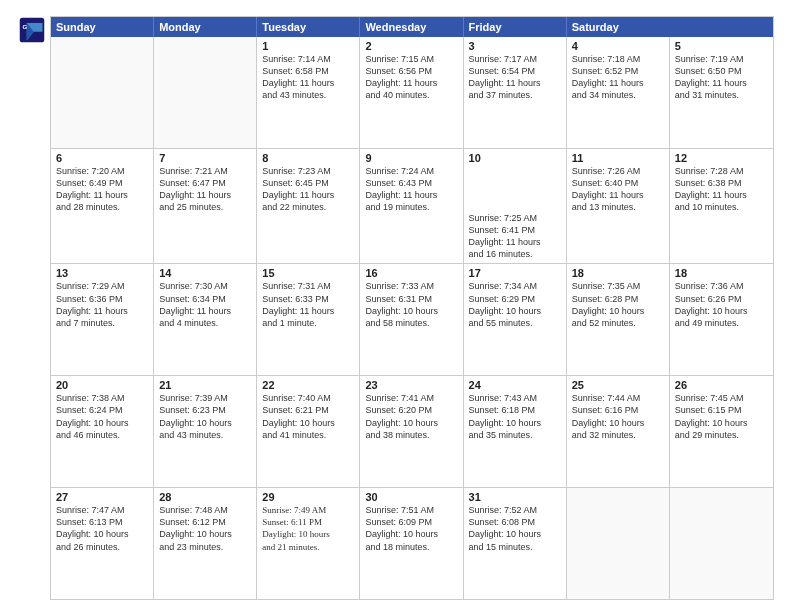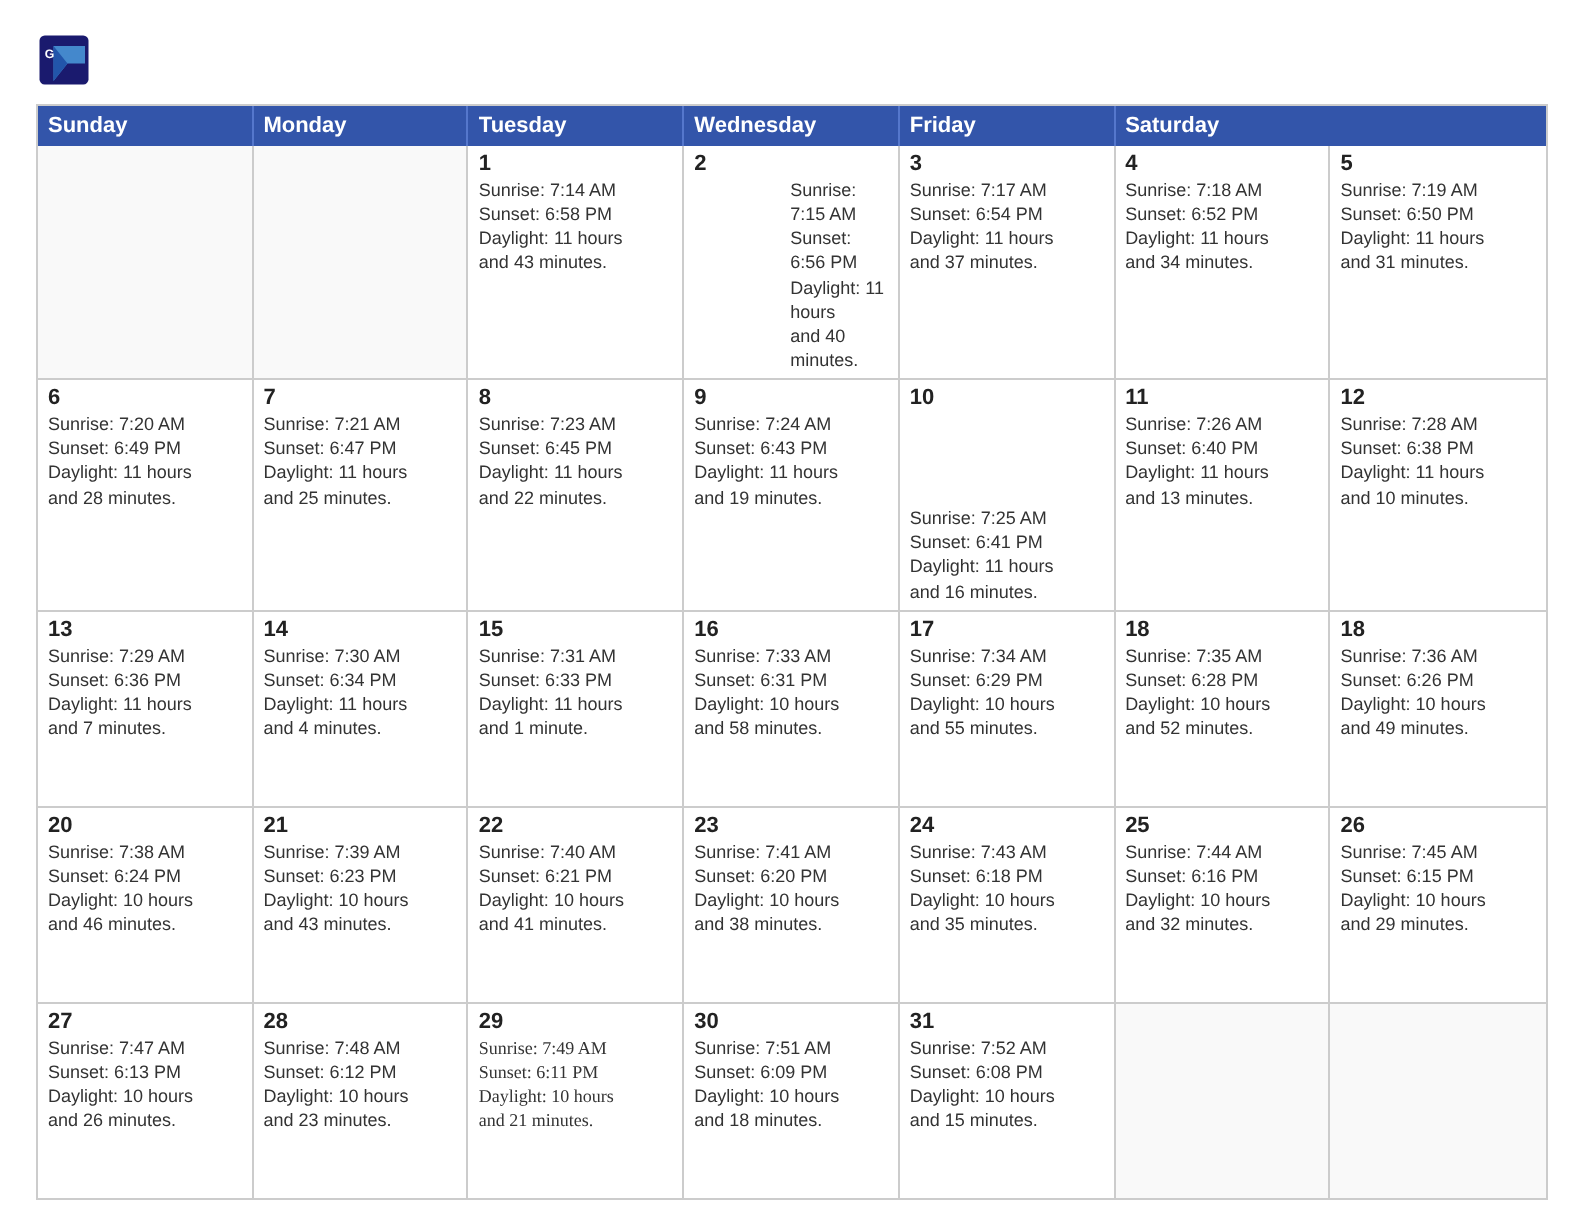--- a/index.html
+++ b/index.html
@@ -8,21 +8,21 @@
       height: 612px;
       font-family: Arial, sans-serif;
       background: #fff;
       overflow: hidden;
     }
     .page {
       width: 792px;
       height: 612px;
       padding: 16px 18px 12px 18px;
       display: flex;
-      flex-direction: column;
+      flex-direction: row;
     }
     .header {
       display: flex;
       justify-content: space-between;
       align-items: flex-start;
       margin-bottom: 8px;
     }
     .logo {
       display: flex;
       align-items: center;
@@ -145,21 +145,21 @@
           <div class="cal-cell empty"></div>
           <div class="cal-cell">
             <span class="day-num">1</span>
             <div class="cell-info" style="white-space: pre-line;">Sunrise: 7:14 AM
 Sunset: 6:58 PM
 Daylight: 11 hours
 and 43 minutes.</div>
           </div>
           <div class="cal-cell">
             <span class="day-num">2</span>
-            <div class="cell-info" style="white-space: pre-line; margin-left: 48px;">Sunrise: 7:15 AM
+            <div class="cell-info" style="white-space: pre-line;">Sunrise: 7:15 AM
 Sunset: 6:56 PM
 Daylight: 11 hours
 and 40 minutes.</div>
           </div>
           <div class="cal-cell">
             <span class="day-num">3</span>
             <div class="cell-info" style="white-space: pre-line;">Sunrise: 7:17 AM
 Sunset: 6:54 PM
 Daylight: 11 hours
 and 37 minutes.</div>

